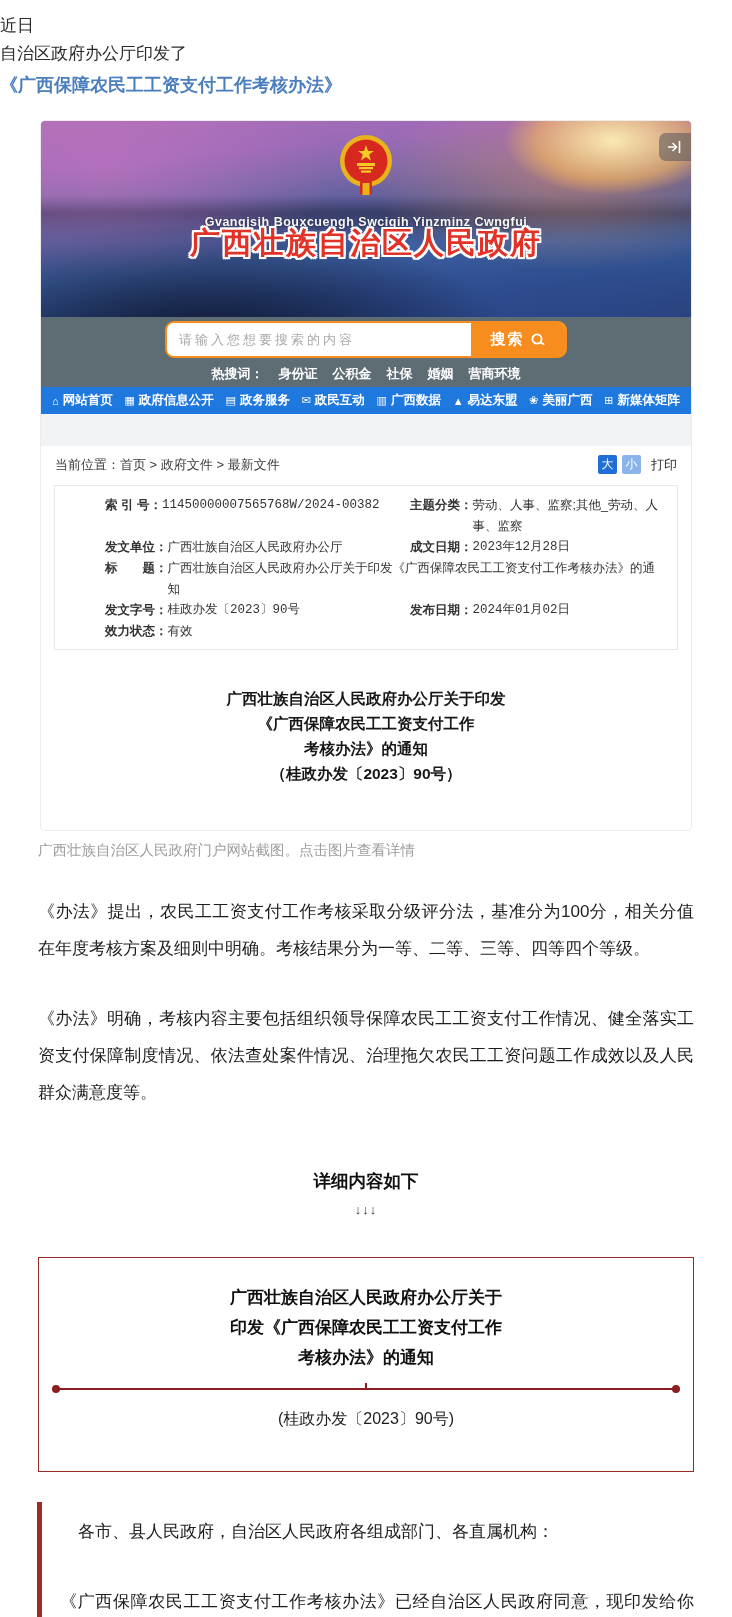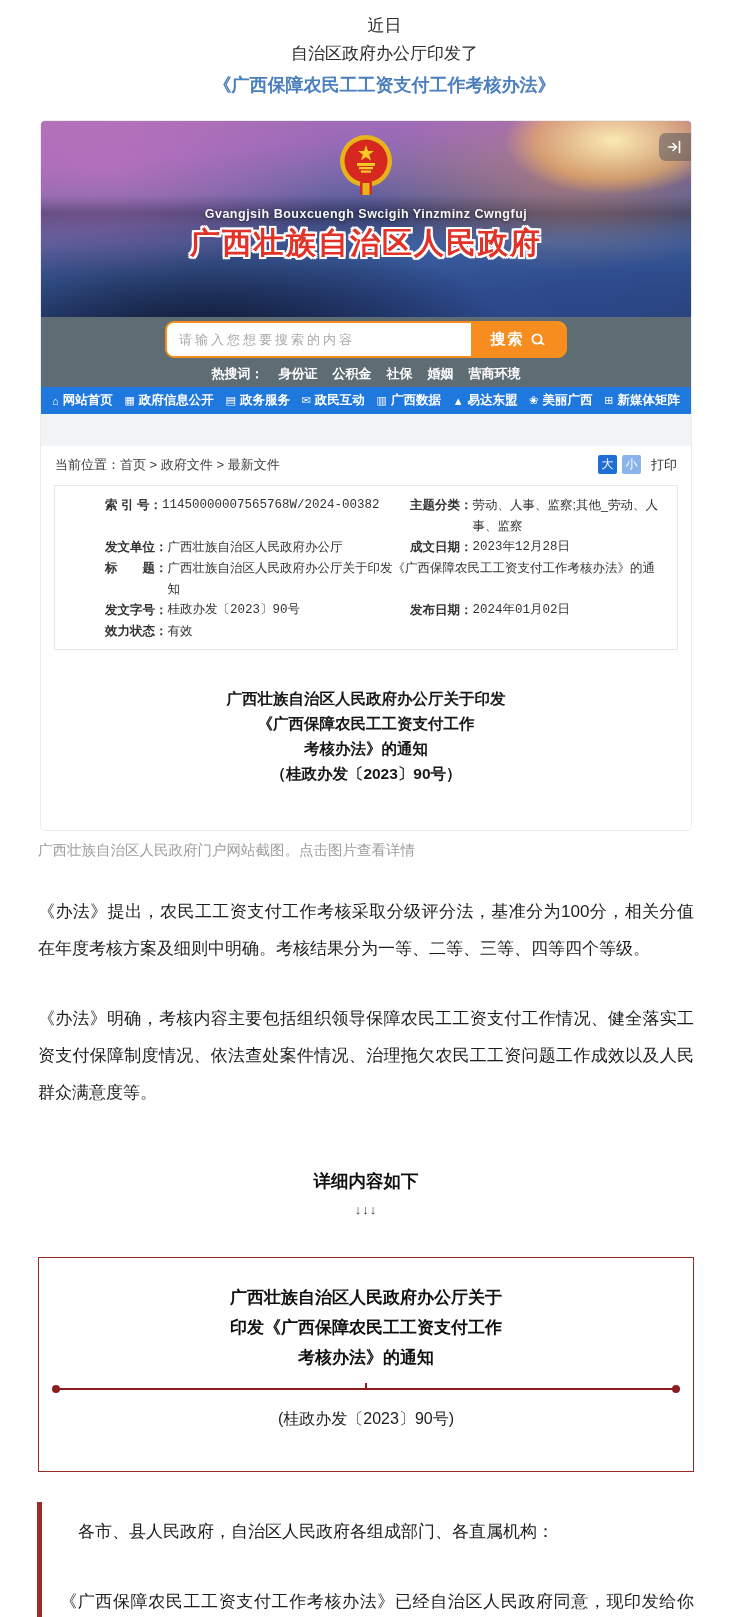--- a/index.html
+++ b/index.html
@@ -5,21 +5,21 @@
   * { margin:0; padding:0; box-sizing:border-box; }
   html,body { background:#ffffff; }
   body {
     width:732px; margin:0 auto;
     font-family:"Liberation Sans","DejaVu Sans",sans-serif;
     color:#222;
   }
   .page { width:732px; overflow:hidden; background:#fff; }
 
   
-  .intro { text-align:center; padding-top:12px;padding-left:37px; }
+  .intro { text-align:left; padding-top:12px; }
   .intro-line { font-size:17px; color:#2b2b2b; line-height:28px; }
   .intro-title { font-size:18px; font-weight:bold; color:#4a7ebd; line-height:30px; margin-top:2px; }
 
   
   .shot { width:652px; margin:20px auto 0; border:1px solid #ececec; border-radius:5px; overflow:hidden; background:#fff; }
   .hero {
     position:relative; height:196px;
     background:
       radial-gradient(140px 70px at 88% 10%, rgba(255,240,180,.95), rgba(255,190,90,.55) 55%, transparent 78%),
       radial-gradient(300px 130px at 82% 30%, rgba(250,150,90,.45), transparent 70%),
@@ -29,21 +29,21 @@
       radial-gradient(520px 150px at 72% 122%, rgba(45,75,150,.85), transparent 76%),
       linear-gradient(175deg, #a96fb5 0%, #9a6ab8 18%, #7a68a9 32%, #515a97 48%, #3c5fa0 64%, #2f4d8b 82%, #283f74 100%);
   }
   .hero-expand {
     position:absolute; top:12px; right:0; width:32px; height:28px;
     background:rgba(85,85,92,.55); border-radius:7px 0 0 7px;
     display:flex; align-items:center; justify-content:center; cursor:pointer;
   }
   .emblem { position:absolute; top:12px; left:50%; transform:translateX(-50%); }
   .zhuang {
-    position:absolute; top:86px; width:100%; text-align:center;
+    position:absolute; top:94px; width:100%; text-align:center;
     color:#f7f7f7; font-size:12.5px; letter-spacing:.5px; font-weight:bold;
     text-shadow:0 1px 3px rgba(0,0,0,.55);
   }
   .site-name {
     position:absolute; top:102px; width:100%; text-align:center;
     color:#e23127; font-size:30px; font-weight:bold; letter-spacing:2px;
     text-shadow:-2px -2px 0 #fff, 2px -2px 0 #fff, -2px 2px 0 #fff, 2px 2px 0 #fff,
                  0 -2px 0 #fff, 0 2px 0 #fff, -2px 0 0 #fff, 2px 0 0 #fff;
   }
   .search-panel {

